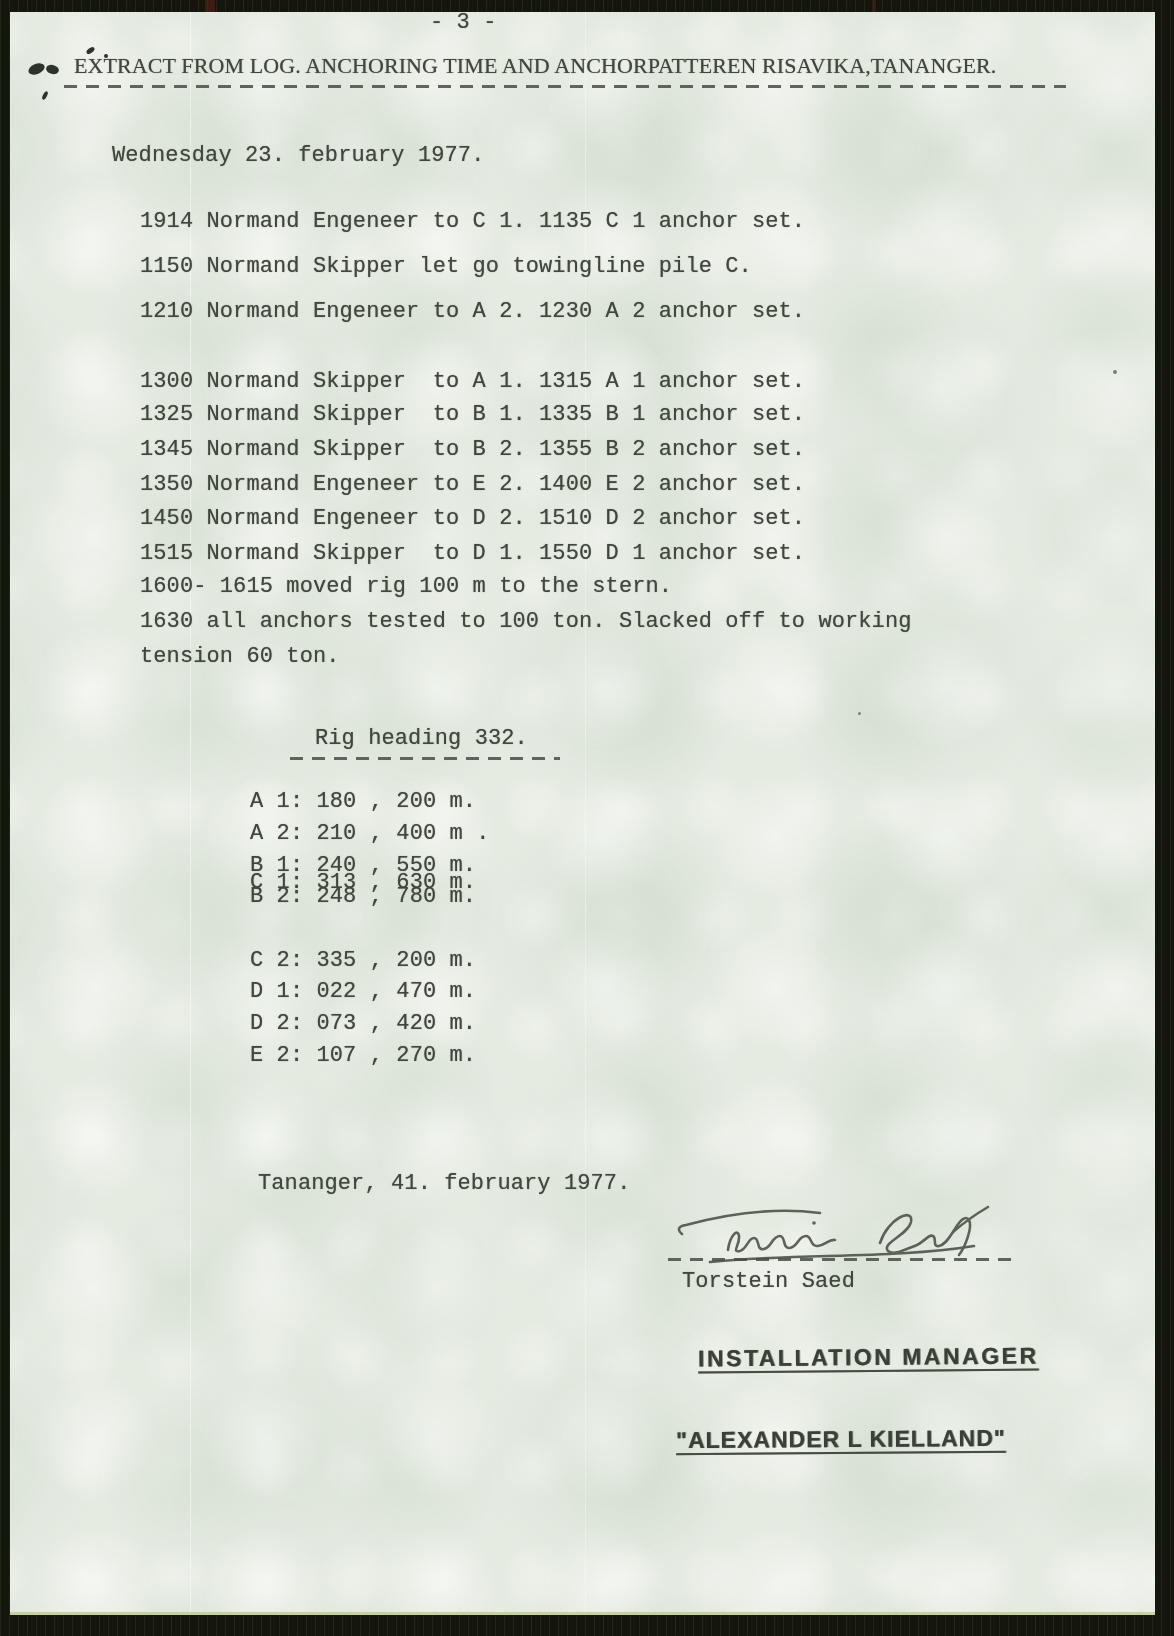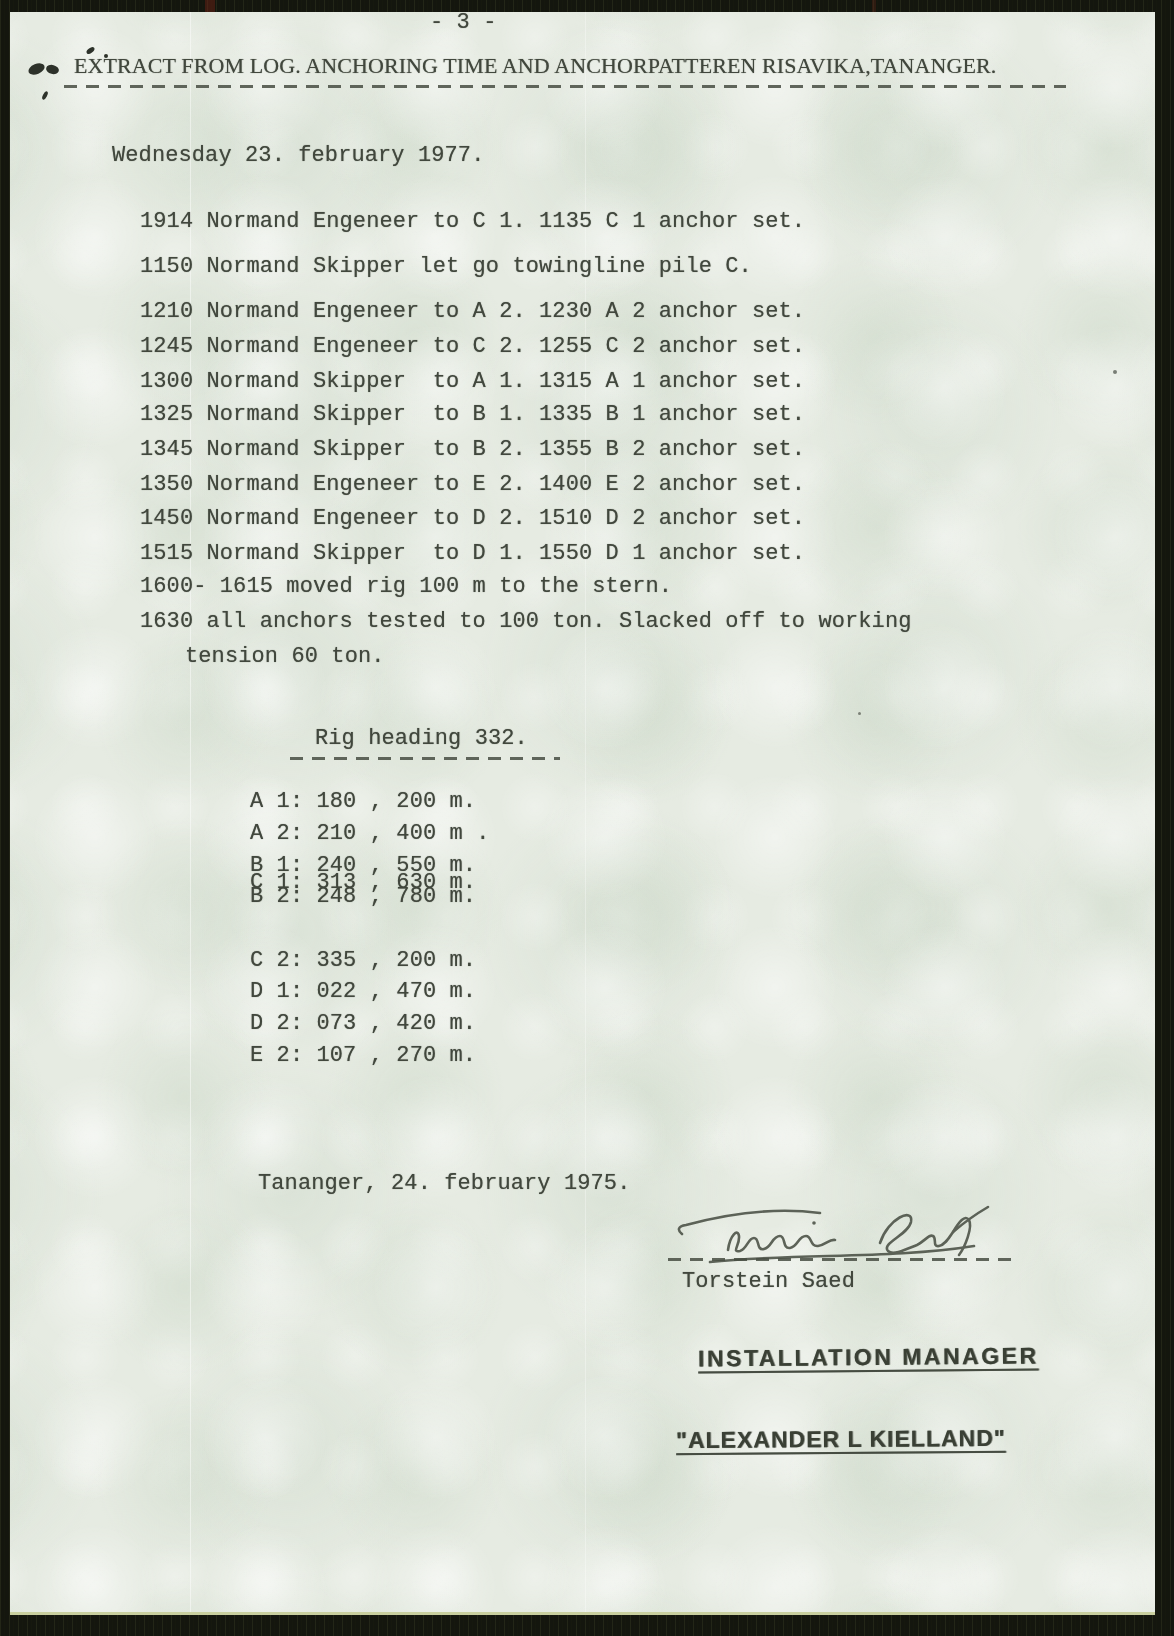--- a/index.html
+++ b/index.html
@@ -70,45 +70,44 @@
   <div class="tw" style="left:420px;top:-3px;">- 3 -</div>
 
   <div class="tw" style="left:64px;top:40px;font-family:Liberation Serif, serif;">EXTRACT FROM LOG. ANCHORING TIME AND ANCHORPATTEREN RISAVIKA,TANANGER.</div>
   <div class="dashline" style="left:54px;top:73px;width:1002px;"></div>
 
   <div class="tw" style="left:102px;top:130px;">Wednesday 23. february 1977.</div>
 
   <div class="tw log-line" style="top:196px;">1914 Normand Engeneer to C 1. 1135 C 1 anchor set.</div>
   <div class="tw log-line" style="top:241px;">1150 Normand Skipper let go towingline pile C.</div>
   <div class="tw log-line" style="top:286px;">1210 Normand Engeneer to A 2. 1230 A 2 anchor set.</div>
-  <div class="tw log-line" style="top:321px;">1245 Normand Engeneer to C 2. 1255 C 2 anchor set.</div>
   <div class="tw log-line" style="top:356px;">1300 Normand Skipper  to A 1. 1315 A 1 anchor set.</div>
   <div class="tw log-line" style="top:389px;">1325 Normand Skipper  to B 1. 1335 B 1 anchor set.</div>
   <div class="tw log-line" style="top:424px;">1345 Normand Skipper  to B 2. 1355 B 2 anchor set.</div>
   <div class="tw log-line" style="top:459px;">1350 Normand Engeneer to E 2. 1400 E 2 anchor set.</div>
   <div class="tw log-line" style="top:493px;">1450 Normand Engeneer to D 2. 1510 D 2 anchor set.</div>
   <div class="tw log-line" style="top:528px;">1515 Normand Skipper  to D 1. 1550 D 1 anchor set.</div>
   <div class="tw log-line" style="top:561px;">1600- 1615 moved rig 100 m to the stern.</div>
   <div class="tw log-line" style="top:596px;">1630 all anchors tested to 100 ton. Slacked off to working</div>
-  <div class="tw log-line" style="top:631px;margin-left:45px;">tension 60 ton.</div>
+  <div class="tw log-line" style="top:631px;">tension 60 ton.</div>
 
   <div class="tw" style="left:305px;top:713px;">Rig heading 332.</div>
   <div class="dashline" style="left:280px;top:745px;width:270px;"></div>
 
   <div class="tw anchor-line" style="top:776px;">A 1: 180 , 200 m.</div>
   <div class="tw anchor-line" style="top:808px;">A 2: 210 , 400 m .</div>
   <div class="tw anchor-line" style="top:840px;">B 1: 240 , 550 m.</div>
   <div class="tw anchor-line" style="top:871px;">B 2: 248 , 780 m.</div>
   <div class="tw anchor-line" style="top:857px;">C 1: 313 , 630 m.</div>
   <div class="tw anchor-line" style="top:935px;">C 2: 335 , 200 m.</div>
   <div class="tw anchor-line" style="top:966px;">D 1: 022 , 470 m.</div>
   <div class="tw anchor-line" style="top:998px;">D 2: 073 , 420 m.</div>
   <div class="tw anchor-line" style="top:1030px;">E 2: 107 , 270 m.</div>
 
-  <div class="tw" style="left:248px;top:1158px;">Tananger, 24. february 1975.</div>
+  <div class="tw" style="left:248px;top:1158px;">Tananger, 41. february 1977.</div>
 
   <svg class="sig-svg" width="350" height="80" viewBox="0 0 350 80">
     <g fill="none" stroke="#4a5045" stroke-width="2.6" stroke-linecap="round" opacity="0.88">
       <path d="M14,36 C9,32 10,28 18,27 C55,17 105,9 152,15"></path>
       <path d="M60,52 C62,37 70,30 71,38 C72,47 63,55 72,53 C79,51 80,40 86,40 C92,40 88,53 96,51 C104,49 104,38 112,38 C118,38 114,51 122,50 C130,49 130,38 138,38 C144,38 142,49 150,48 C158,47 161,41 167,42"></path>
       <circle cx="146" cy="25" r="1.8" fill="#4a5045" stroke="none"></circle>
       <path d="M42,64 C130,55 225,61 306,48"></path>
       <path d="M212,45 C220,20 246,9 243,24 C240,37 213,45 220,53 C225,58 239,51 249,47 C257,43 261,36 265,38 C269,40 264,49 271,48 C277,47 281,40 285,34 C291,24 297,16 301,22 C305,29 297,49 291,57"></path>
       <path d="M285,34 C292,28 308,16 320,9"></path>
     </g>

